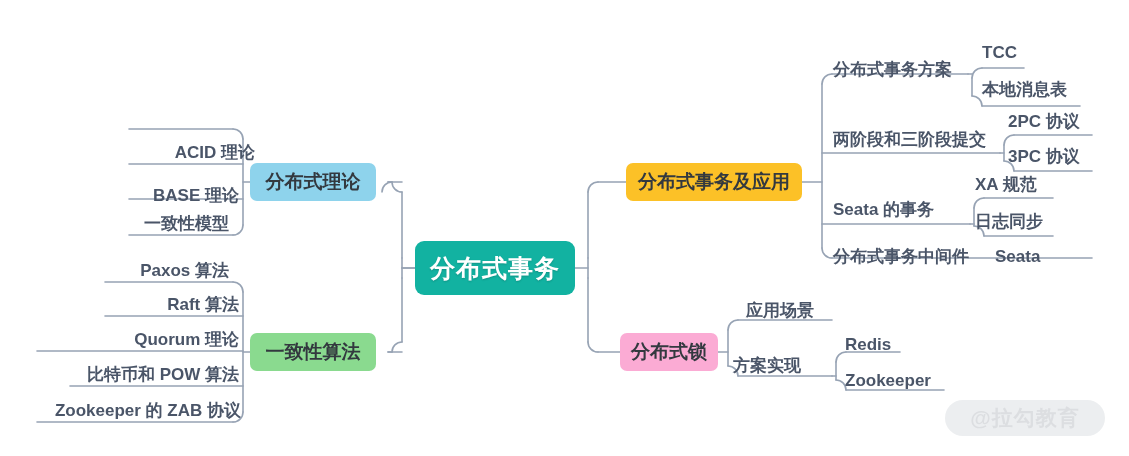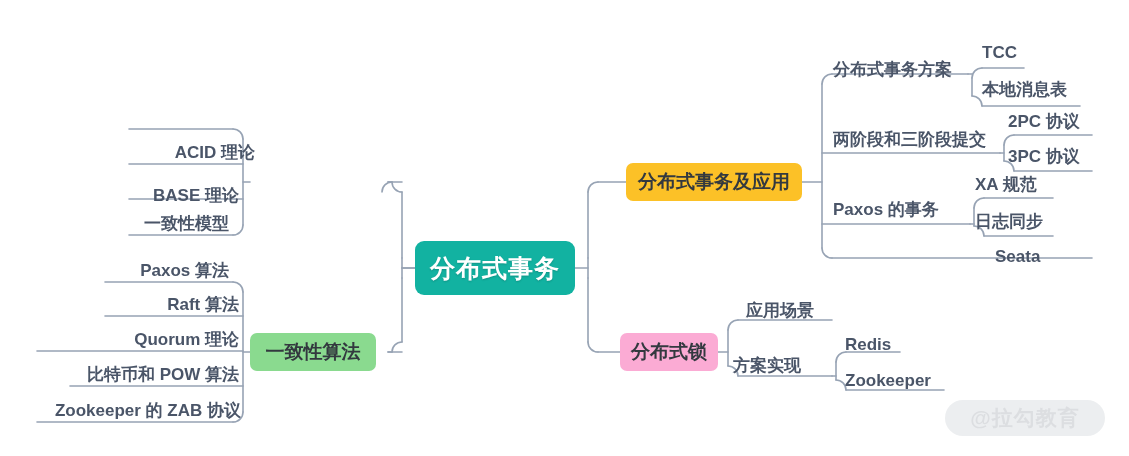--- a/index.html
+++ b/index.html
@@ -153,20 +153,21 @@
       <path d="M836,362 L836,380"></path>
       <path d="M846,352 A10,10 0 0 0 836,362"></path>
       <path d="M846,390 A10,10 0 0 0 836,380"></path>
       <path d="M846,352 L900,352"></path>
       <path d="M846,390 L944,390"></path>
     </g>
   </svg>
 
   <div class="node root" style="left:415px;top:241px;width:160px;height:54px;">分布式事务</div>
 
+  <div class="node lvl1 blue" style="left:250px;top:163px;width:126px;height:38px;">分布式理论</div>
 
   <div class="node lvl1 green" style="left:250px;top:333px;width:126px;height:38px;">一致性算法</div>
 
   <div class="node lvl1 amber" style="left:626px;top:163px;width:176px;height:38px;">分布式事务及应用</div>
 
   <div class="node lvl1 pink" style="left:620px;top:333px;width:98px;height:38px;">分布式锁</div>
 
   <div class="leaf r" style="left:0px;top:144px;width:239px;margin-left:16px;">ACID 理论</div>
   <div class="leaf r" style="left:0px;top:179px;width:239px;margin-top:8px;">BASE 理论</div>
   <div class="leaf r" style="left:0px;top:215px;width:229px;">一致性模型</div>
@@ -178,24 +179,25 @@
   <div class="leaf r" style="left:0px;top:402px;width:229px;padding-left:12px;">Zookeeper 的 ZAB 协议</div>
 
   <div class="leaf l" style="left:833px;top:61px;">分布式事务方案</div>
   <div class="leaf l" style="left:982px;top:44px;">TCC</div>
   <div class="leaf l" style="left:982px;top:81px;">本地消息表</div>
 
   <div class="leaf l" style="left:833px;top:131px;">两阶段和三阶段提交</div>
   <div class="leaf l" style="left:1008px;top:113px;">2PC 协议</div>
   <div class="leaf l" style="left:1008px;top:148px;">3PC 协议</div>
 
-  <div class="leaf l" style="left:833px;top:201px;">Paxos 的事务</div>
+  <div class="leaf l" style="left:833px;top:201px;">Seata 的事务</div>
   <div class="leaf l" style="left:975px;top:176px;">XA 规范</div>
   <div class="leaf l" style="left:975px;top:213px;">日志同步</div>
 
+  <div class="leaf l" style="left:833px;top:248px;">分布式事务中间件</div>
   <div class="leaf l" style="left:995px;top:248px;">Seata</div>
 
   <div class="leaf l" style="left:746px;top:302px;">应用场景</div>
   <div class="leaf l" style="left:733px;top:357px;">方案实现</div>
   <div class="leaf l" style="left:845px;top:336px;">Redis</div>
   <div class="leaf l" style="left:845px;top:372px;">Zookeeper</div>
 
   <div class="watermark">@拉勾教育</div>
 
 </div>

